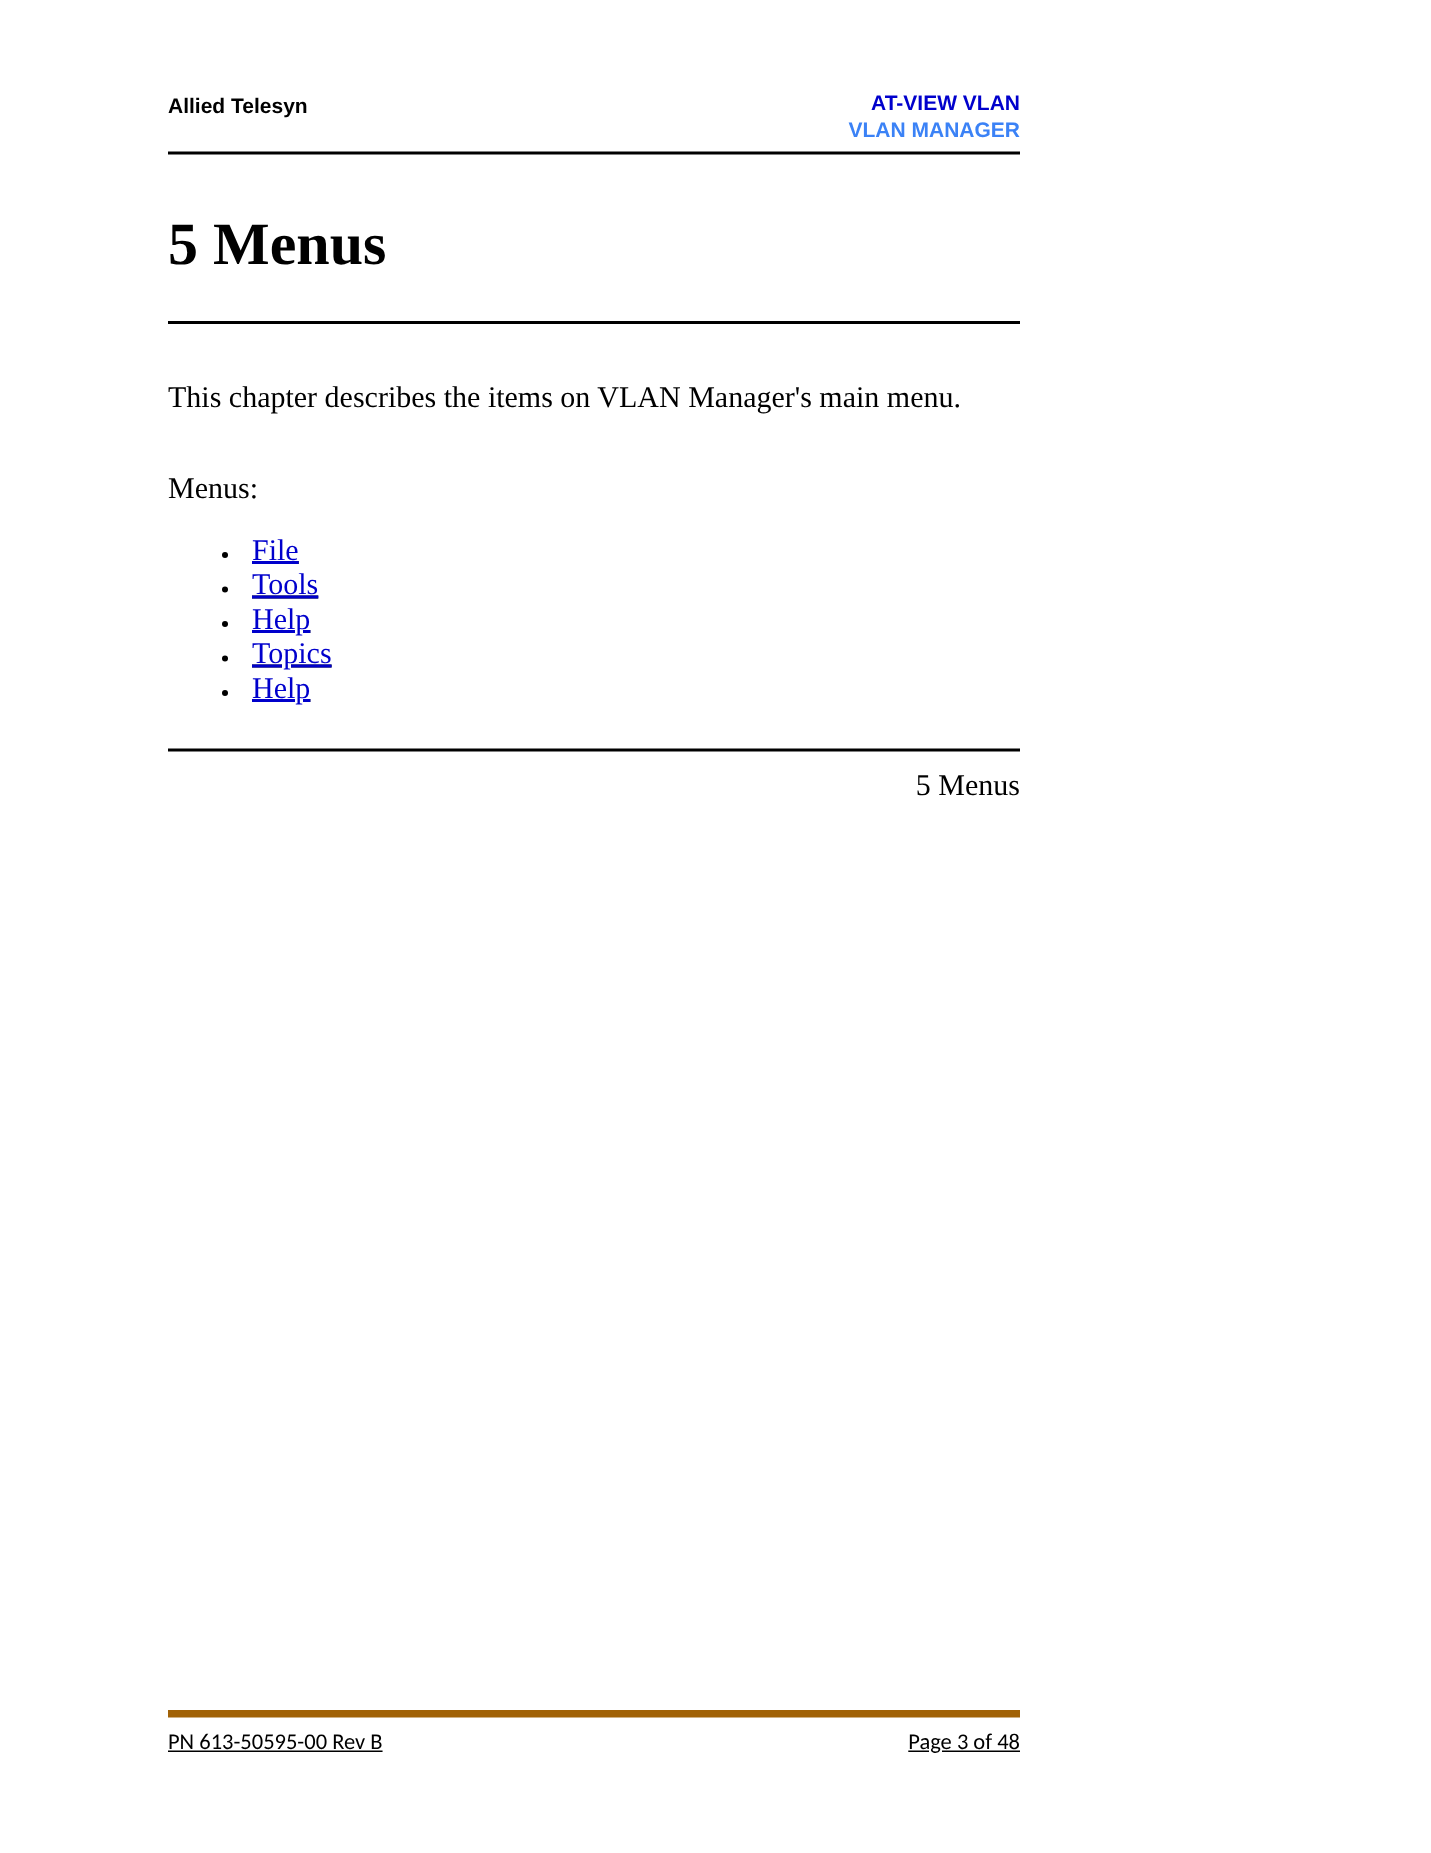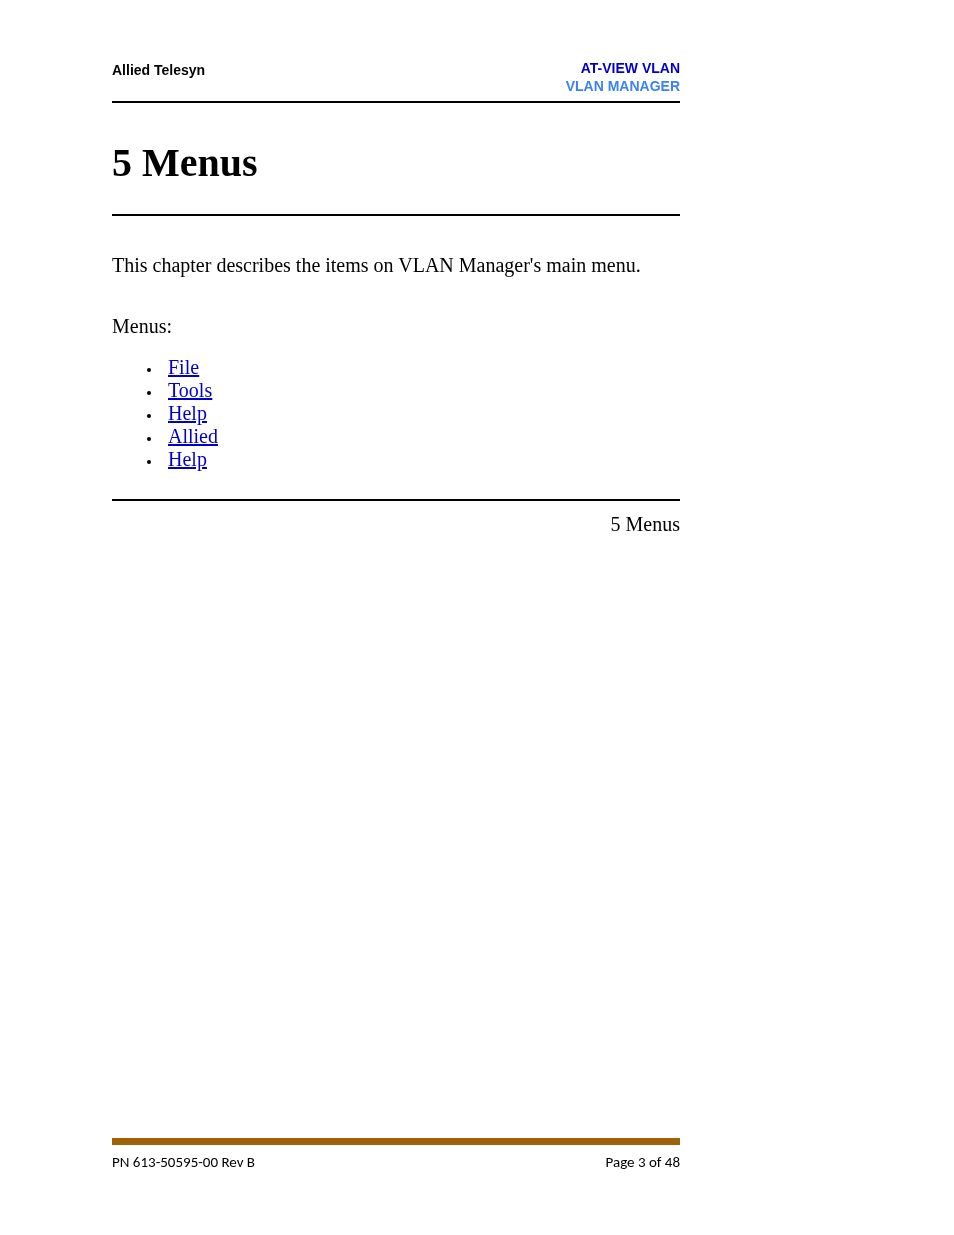--- a/index.html
+++ b/index.html
@@ -85,27 +85,28 @@
   .section-footer {
     text-align: right;
     font-size: 20px;
     margin-top: 12px;
   }
   .page-footer {
     position: absolute;
     left: 112px;
     right: 90px;
     bottom: 64px;
-    border-top: 7px solid #a16207;
+    border-top: 5px solid #a16207;
     padding-top: 8px;
     display: flex;
     justify-content: space-between;
     font-family: Calibri, Arial, sans-serif;
     font-size: 15px;
     color: #000;
+    text-decoration: underline;
   }
 </style>
 </head>
 <body>
 
 <div class="page">
 
   <div class="header">
     <div class="header-left">Allied Telesyn</div>
     <div class="header-right">
@@ -126,21 +127,21 @@
     <li>
       <a class="topic-link" href="#">File</a>
     </li>
     <li>
       <a class="topic-link" href="#">Tools</a>
     </li>
     <li>
       <a class="topic-link" href="#">Help</a>
     </li>
     <li>
-      <a class="topic-link" href="#">Allied</a>
+      <a class="topic-link" href="#">Topics</a>
     </li>
     <li>
       <a class="topic-link" href="#">Help</a>
     </li>
   </ul>
 
   <hr class="rule">
 
   <div class="section-footer">5 Menus</div>
 

